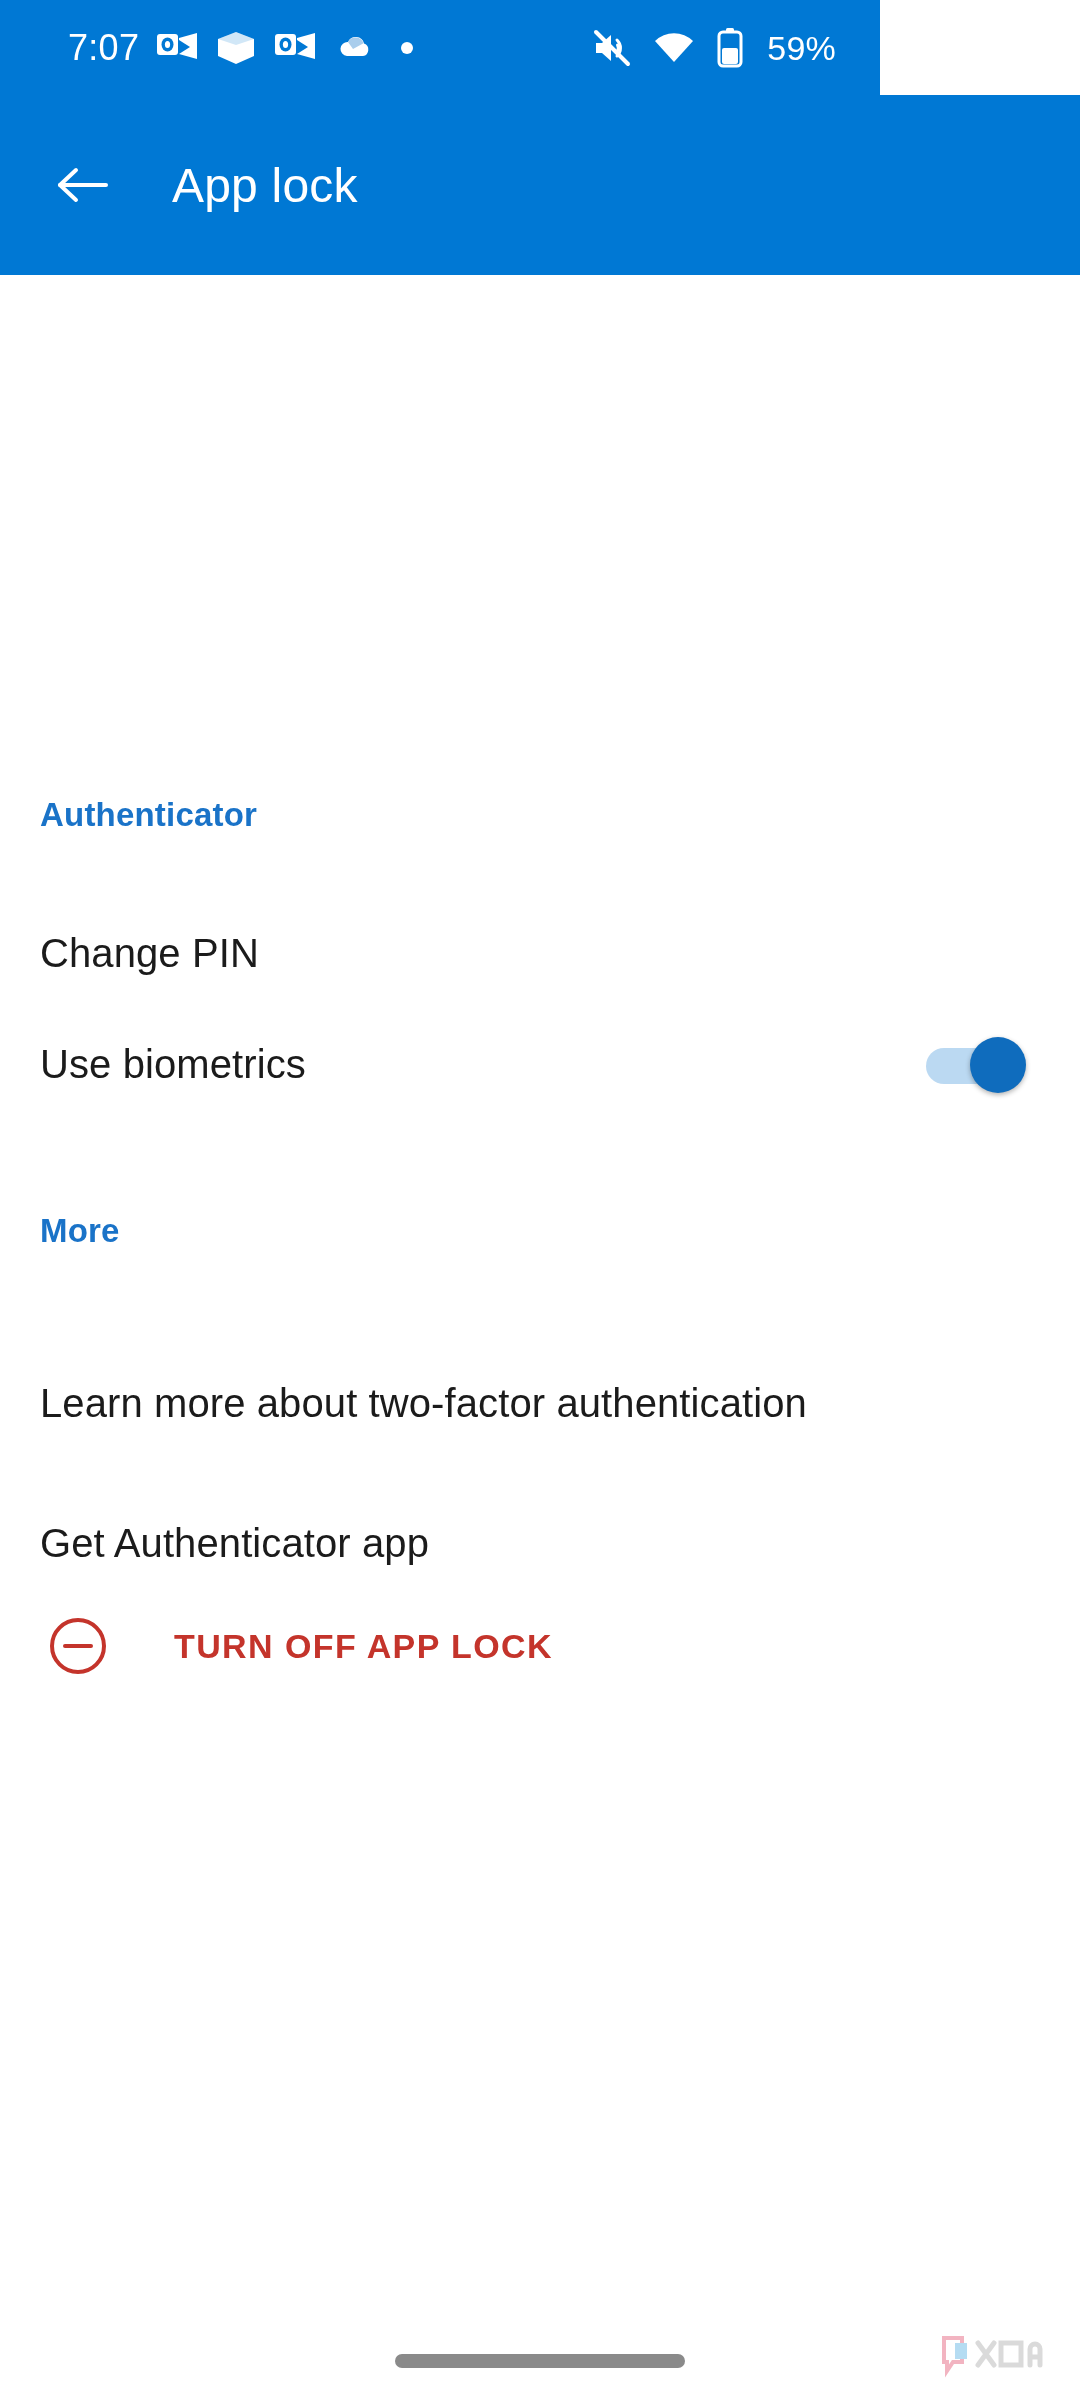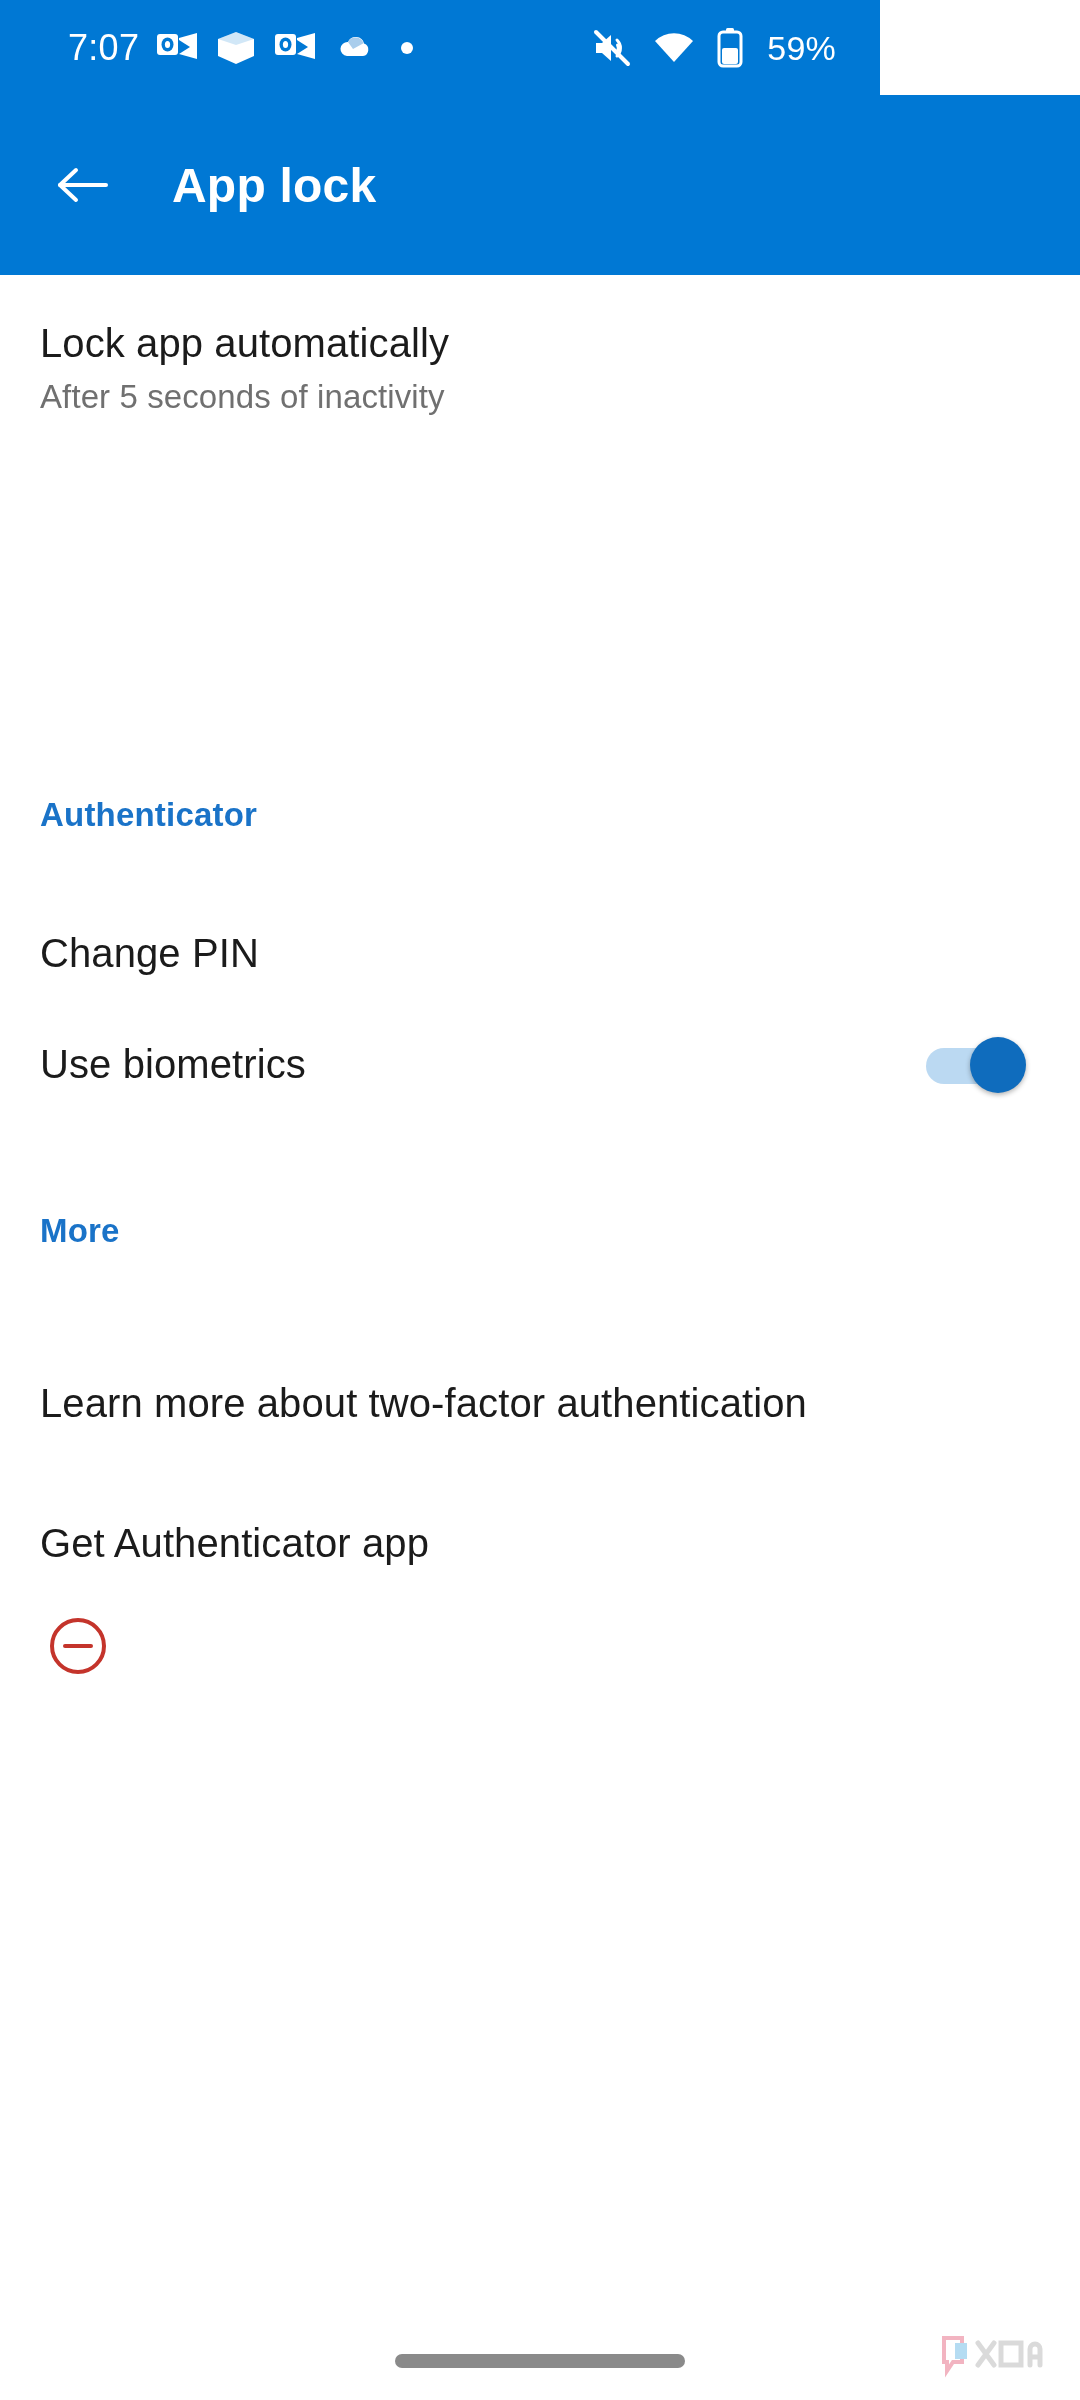--- a/index.html
+++ b/index.html
@@ -38,21 +38,21 @@
     position:absolute; top:95px; left:0; width:1080px; height:180px;
     background:#0078D4;
     display:flex; align-items:center;
   }
   .back-btn {
     width:108px; height:108px; margin-left:28px;
     display:flex; align-items:center; justify-content:center;
     cursor:pointer; border-radius:54px;
   }
   .appbar-title {
-    color:#ffffff; font-size:48px; font-weight:700;
+    color:#ffffff; font-size:48px; font-weight:400;
     margin-left:36px; letter-spacing:0.2px;
   }
 
   
   .content {
     position:absolute; top:275px; left:0; width:1080px; height:2125px;
     background:#ffffff;
   }
 
   .row {
@@ -201,26 +201,20 @@
       <svg width="56" height="48" viewBox="0 0 56 48">
         <path d="M52 24 H6" stroke="#ffffff" stroke-width="4" stroke-linecap="round"></path>
         <path d="M22 9 L6 24 L22 39" stroke="#ffffff" stroke-width="4" fill="none" stroke-linecap="round" stroke-linejoin="round"></path>
       </svg>
     </div>
     <div class="appbar-title">App lock</div>
   </div>
 
   <div class="content">
 
-    <div class="row" id="row-autolock">
-      <div class="row-text">
-        <div class="item-title">Lock app automatically</div>
-        <div class="item-sub">After 5 seconds of inactivity</div>
-      </div>
-    </div>
 
     <div class="section-header" id="hdr-auth">Authenticator</div>
 
     <div class="row" id="row-biometrics">
       <div class="row-text">
         <div class="item-title">Use biometrics</div>
       </div>
       <div class="switch">
         <div class="track"></div>
         <div class="thumb"></div>
@@ -245,20 +239,21 @@
       <div class="row-text">
         <div class="item-title">Get Authenticator app</div>
       </div>
     </div>
 
     <div class="row" id="row-turnoff">
       <svg class="minus-icon" viewBox="0 0 60 60">
         <circle cx="30" cy="30" r="26" fill="none" stroke="#C4342B" stroke-width="4"></circle>
         <line x1="17" y1="30" x2="43" y2="30" stroke="#C4342B" stroke-width="4" stroke-linecap="round"></line>
       </svg>
+      <span class="turnoff-label">TURN OFF APP LOCK</span>
     </div>
 
   </div>
 
   <div class="navbar">
     <div class="nav-pill"></div>
     <svg class="watermark" viewBox="0 0 124 46">
       <path d="M6 6 h18 v24 h-9 l-6 9 v-9 h-3 Z" fill="none" stroke="#E8788F" stroke-width="4"></path>
       <rect x="17" y="11" width="12" height="16" fill="#79C0E8"></rect>
       <path d="M40 11 L56 33 M56 11 L40 33" stroke="#BDBDBD" stroke-width="5" stroke-linecap="round"></path>

